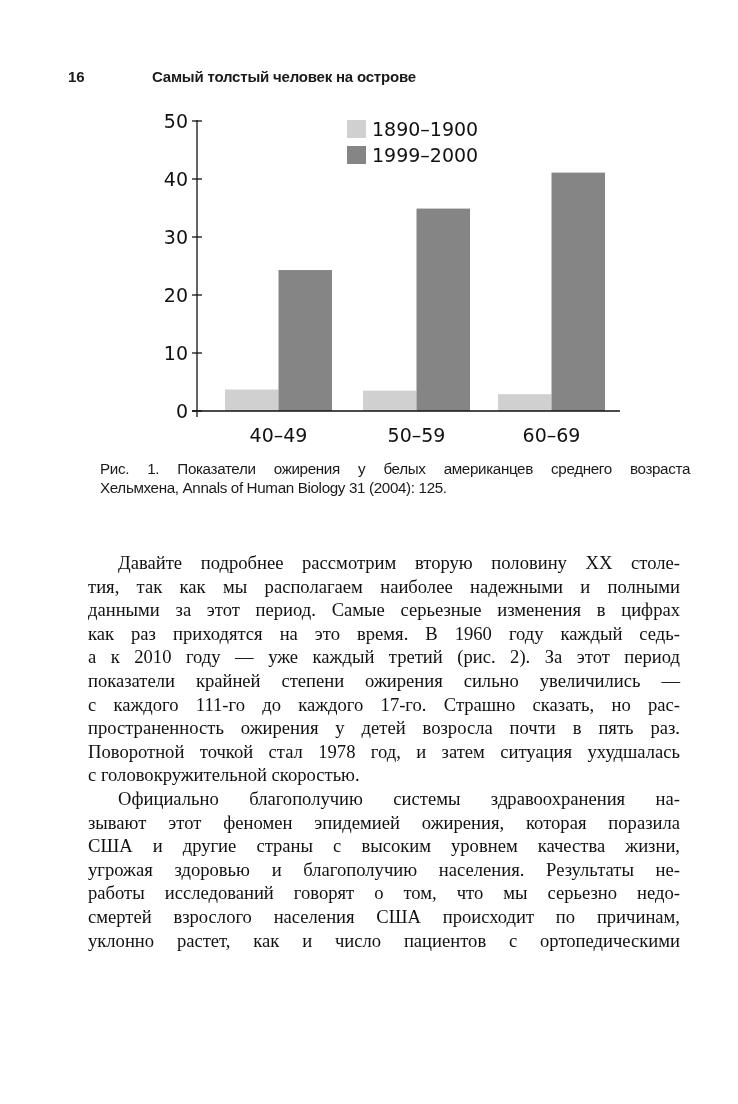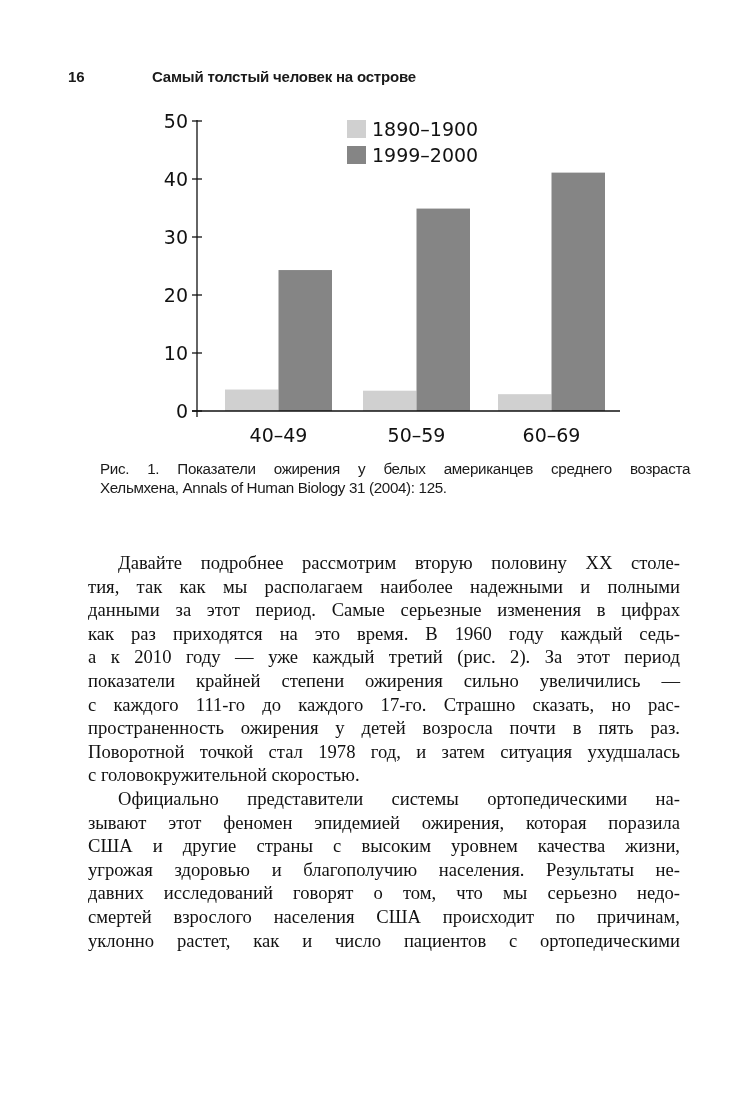--- a/index.html
+++ b/index.html
@@ -69,21 +69,21 @@
     <span class="line">данными за этот период. Самые серьезные изменения в цифрах</span>
     <span class="line">как раз приходятся на это время. В 1960 году каждый седь-</span>
     <span class="line">а к 2010 году — уже каждый третий (рис. 2). За этот период</span>
     <span class="line">показатели крайней степени ожирения сильно увеличились —</span>
     <span class="line">с каждого 111-го до каждого 17-го. Страшно сказать, но рас-</span>
     <span class="line">пространенность ожирения у детей возросла почти в пять раз.</span>
     <span class="line">Поворотной точкой стал 1978 год, и затем ситуация ухудшалась</span>
     <span class="line last">с головокружительной скоростью.</span>
   </div>
   <div>
-    <span class="line indent">Официально представители системы ортопедическими на-</span>
+    <span class="line indent">Официально благополучию системы здравоохранения на-</span>
     <span class="line">зывают этот феномен эпидемией ожирения, которая поразила</span>
     <span class="line">США и другие страны с высоким уровнем качества жизни,</span>
     <span class="line">угрожая здоровью и благополучию населения. Результаты не-</span>
-    <span class="line">давних исследований говорят о том, что мы серьезно недо-</span>
+    <span class="line">работы исследований говорят о том, что мы серьезно недо-</span>
     <span class="line">смертей взрослого населения США происходит по причинам,</span>
     <span class="line">уклонно растет, как и число пациентов с ортопедическими</span>
   </div>
 </div>
 
 </body></html>

